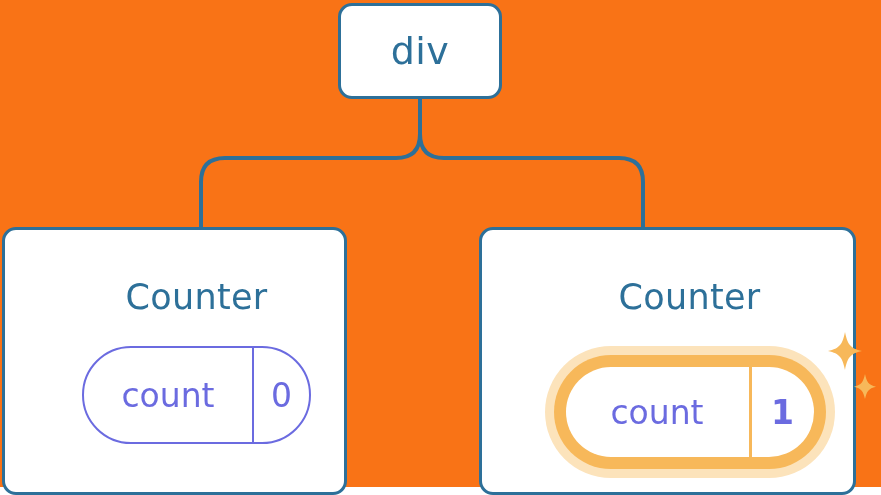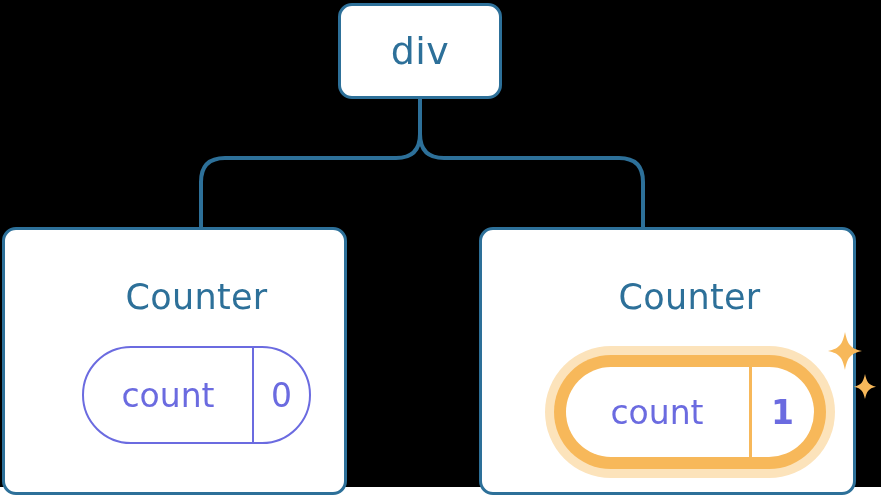--- a/index.html
+++ b/index.html
@@ -9,21 +9,21 @@
   body {
     width: 881px;
     height: 495px;
     overflow: hidden;
     font-family: "DejaVu Sans", "Liberation Sans", sans-serif;
   }
   #stage {
     position: relative;
     width: 881px;
     height: 487px;
-    background: #000000;
+    background: #f97316;
   }
 
   
   #connectors {
     position: absolute;
     left: 0;
     top: 0;
     width: 881px;
     height: 495px;
   }

